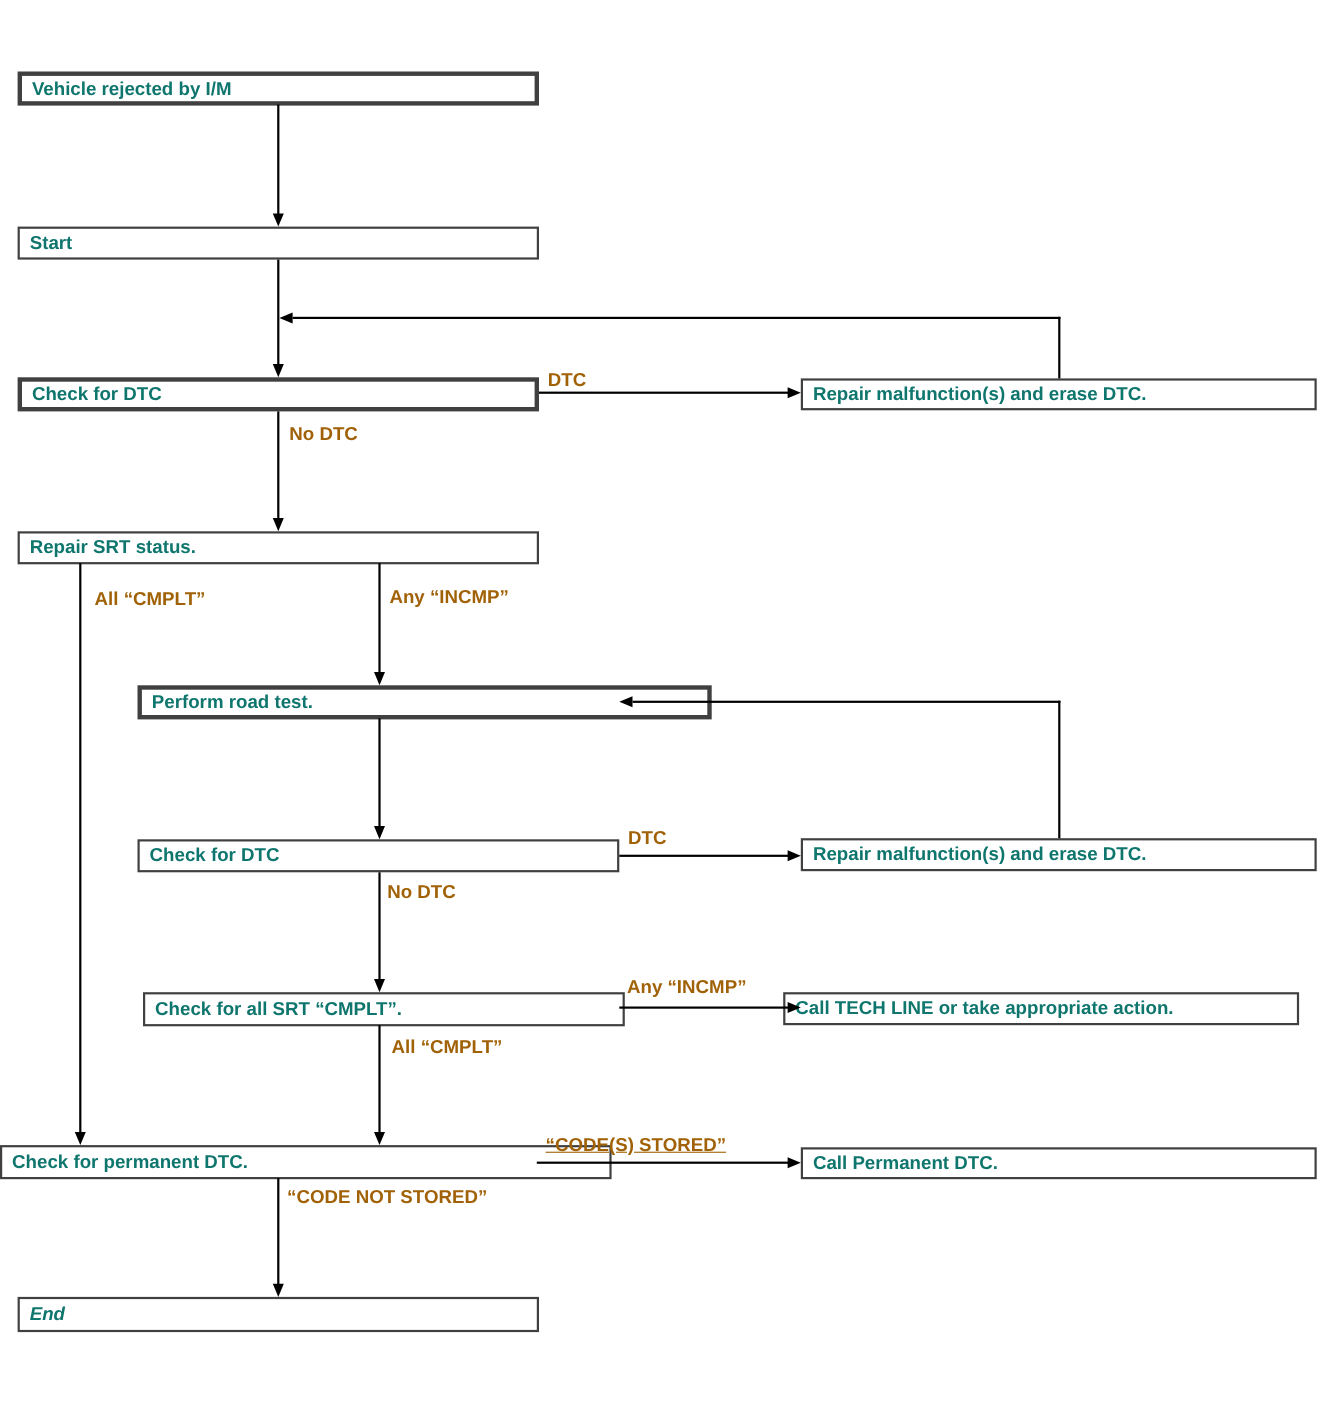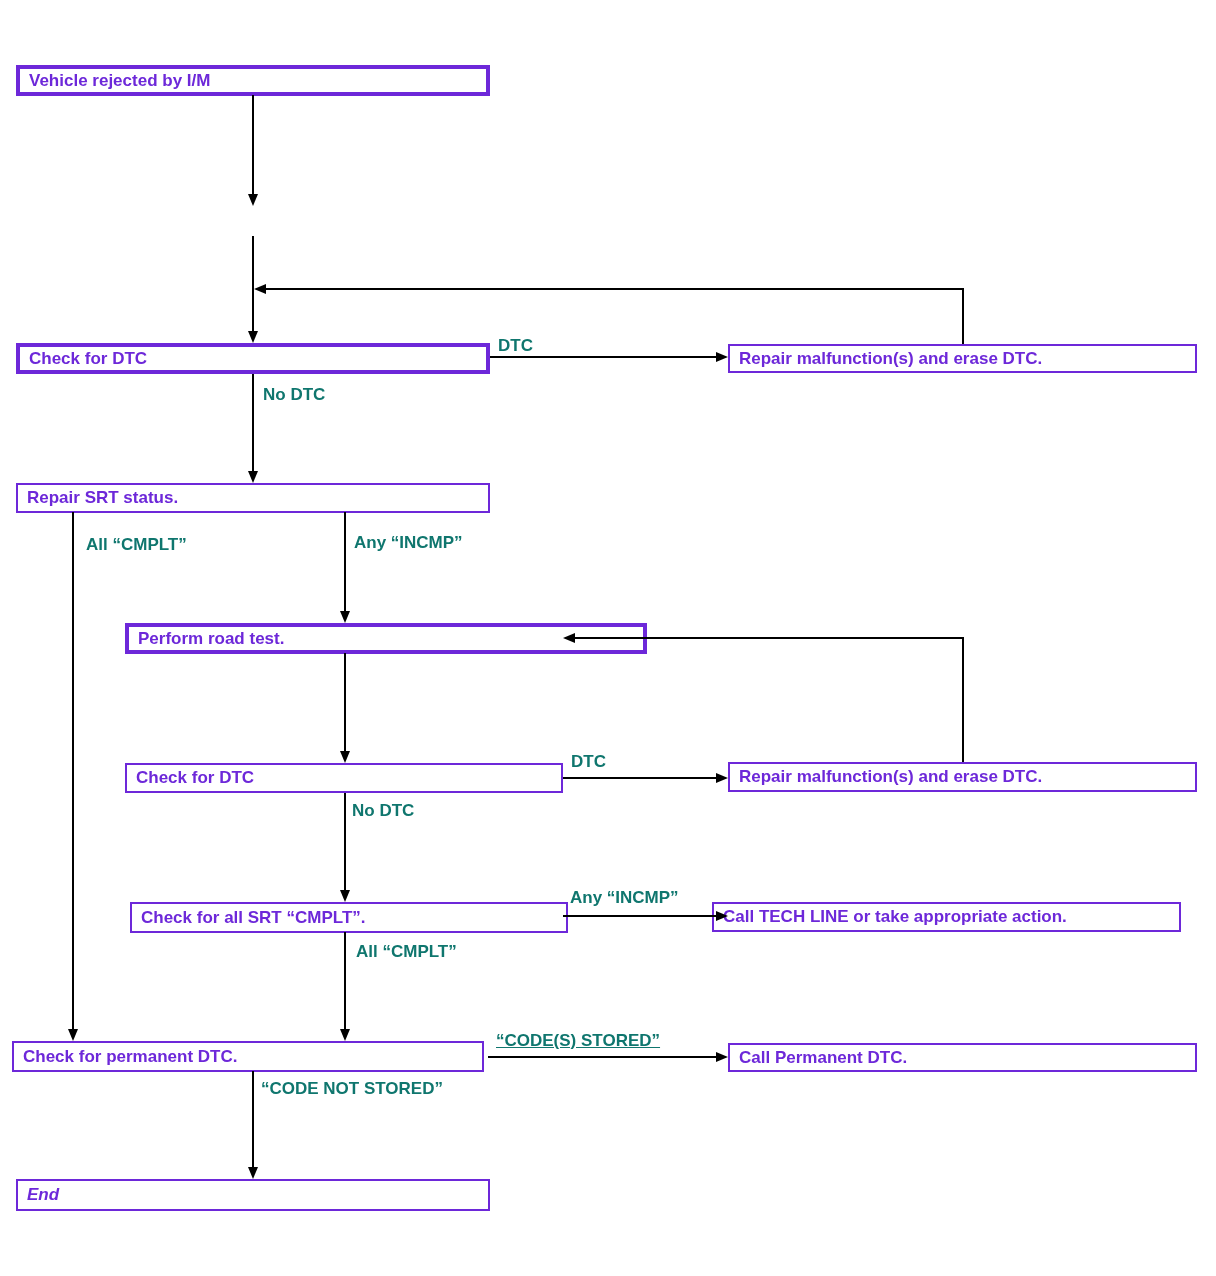--- a/index.html
+++ b/index.html
@@ -1,39 +1,42 @@
 <!DOCTYPE html>
 <html><head>
 <meta charset="utf-8">
 <style>
   html,body{margin:0;padding:0;background:#ffffff;}
   #canvas{position:relative;width:1216px;height:1276px;background:#ffffff;
           font-family:"Liberation Sans","DejaVu Sans",sans-serif;overflow:hidden;}
-  .node{position:absolute;box-sizing:border-box;background:#ffffff;border:2px solid #6d28d9;
+  .node{position:absolute;box-sizing:border-box;background:#ffffff;border:2px solid #404040;
         display:flex;align-items:center;padding-left:9px;
-        font-weight:bold;font-size:17px;color:#6d28d9;white-space:nowrap;}
+        font-weight:bold;font-size:17px;color:#0f766e;white-space:nowrap;}
   .node.thick{border-width:4px;}
-  .edge-label{position:absolute;font-weight:bold;font-size:17px;color:#0f766e;white-space:nowrap;line-height:19px;}
+  .edge-label{position:absolute;font-weight:bold;font-size:17px;color:#a16207;white-space:nowrap;line-height:19px;}
   .vline,.hline{position:absolute;background:#000;}
   .vline{width:2px;}
   .hline{height:2px;}
   .arr{position:absolute;width:0;height:0;}
   .arr.down{border-left:5px solid transparent;border-right:5px solid transparent;border-top:12px solid #000;}
   .arr.right{border-top:5px solid transparent;border-bottom:5px solid transparent;border-left:12px solid #000;}
   .arr.left{border-top:5px solid transparent;border-bottom:5px solid transparent;border-right:12px solid #000;}
 </style>
 </head>
 <body>
 
 <div id="canvas">
 
   <div class="node thick" style="left:16px;top:65px;width:474px;height:31px;">
     <span>Vehicle rejected by I/M</span>
   </div>
 
+  <div class="node" style="left:16px;top:206px;width:474px;height:30px;">
+    <span>Start</span>
+  </div>
 
   <div class="node thick" style="left:16px;top:343px;width:474px;height:31px;">
     <span>Check for DTC</span>
   </div>
 
   <div class="node" style="left:728px;top:344px;width:469px;height:29px;">
     <span>Repair malfunction(s) and erase DTC.</span>
   </div>
 
   <div class="node" style="left:16px;top:483px;width:474px;height:30px;">
@@ -53,21 +56,21 @@
   </div>
 
   <div class="node" style="left:130px;top:902px;width:438px;height:31px;">
     <span>Check for all SRT “CMPLT”.</span>
   </div>
 
   <div class="node" style="left:712px;top:902px;width:469px;height:30px;">
     <span>Call TECH LINE or take appropriate action.</span>
   </div>
 
-  <div class="node" style="left:12px;top:1041px;width:472px;height:31px;">
+  <div class="node" style="left:0;top:1041px;width:556px;height:31px;">
     <span>Check for permanent DTC.</span>
   </div>
 
   <div class="node" style="left:728px;top:1043px;width:469px;height:29px;">
     <span>Call Permanent DTC.</span>
   </div>
 
   <div class="node" style="left:16px;top:1179px;width:474px;height:32px;font-style:italic;">
     <span>End</span>
   </div>

